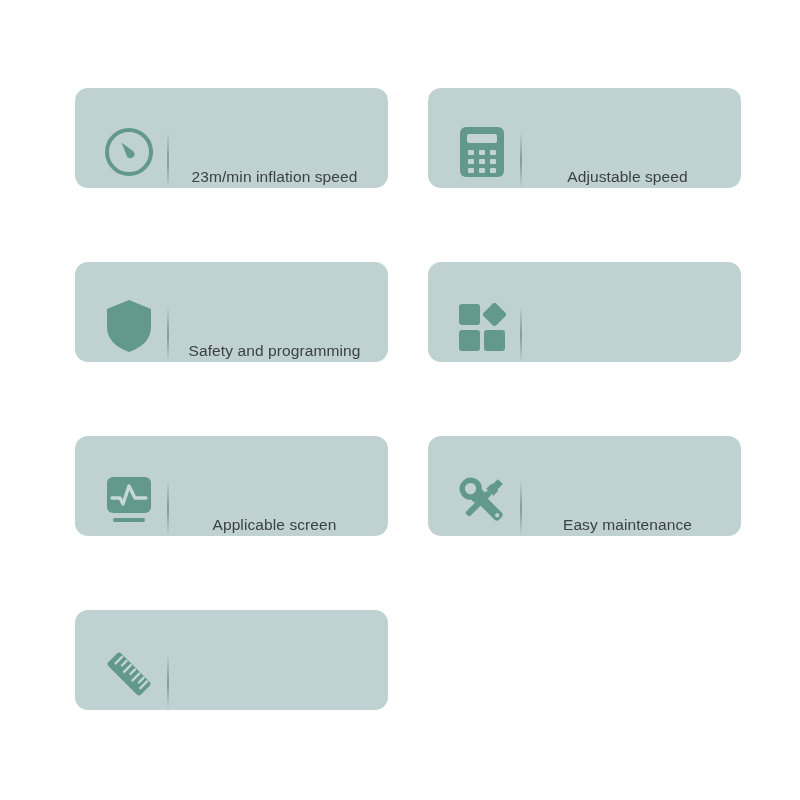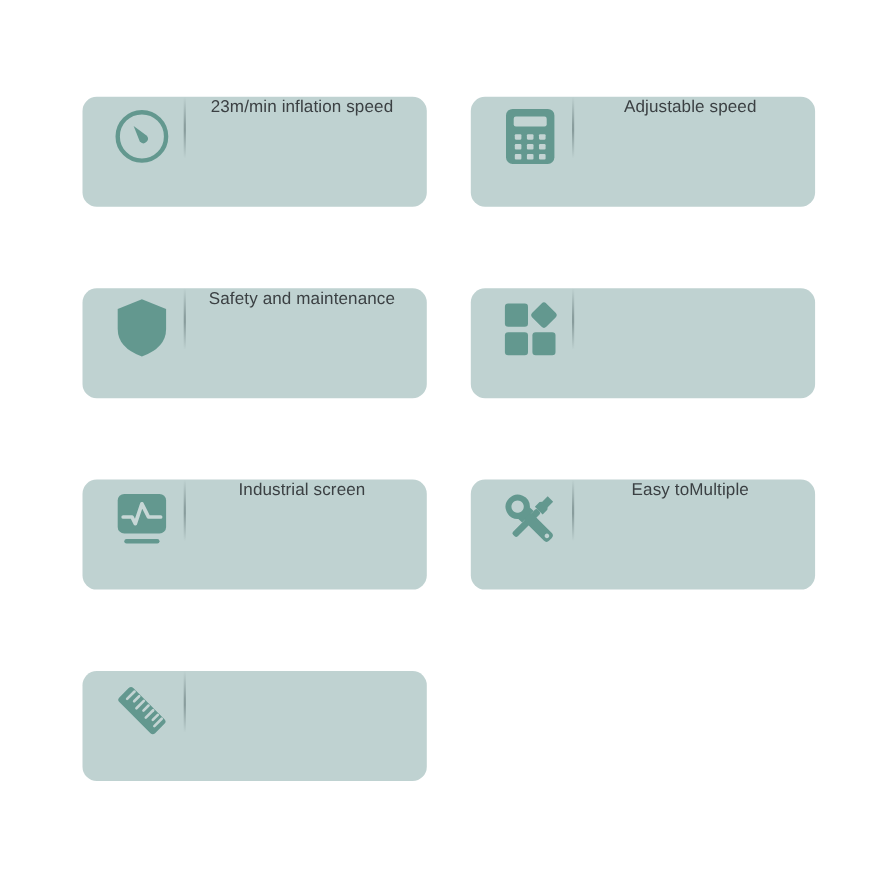--- a/index.html
+++ b/index.html
@@ -23,21 +23,21 @@
     grid-template-columns: 313px 313px;
     grid-template-rows: 100px 100px 100px 100px;
     column-gap: 40px;
     row-gap: 74px;
   }
 
   .feature-card {
     background: #bfd2d1;
     border-radius: 13px;
     display: flex;
-    align-items: flex-start;
+    align-items: flex-end;
     box-sizing: border-box;
     padding: 0 14px 0 18px;
   }
 
   .icon-slot {
     width: 72px;
     min-width: 72px;
     height: 72px;
     display: flex;
     align-items: center;
@@ -108,21 +108,21 @@
     <div class="card-label">Adjustable speed</div>
   </div>
 
   <div class="feature-card">
     <div class="icon-slot">
       <svg width="52" height="58" viewBox="0 0 52 58">
         <path d="M26 3 L48 12 L48 30 Q48 47 26 55 Q4 47 4 30 L4 12 Z" fill="#63988f"></path>
       </svg>
     </div>
     <div class="card-divider"></div>
-    <div class="card-label">Safety and maintenance</div>
+    <div class="card-label">Safety and programming</div>
   </div>
 
   <div class="feature-card">
     <div class="icon-slot">
       <svg width="52" height="52" viewBox="0 0 52 52">
         <rect x="3" y="4" width="21" height="21" rx="3" fill="#63988f"></rect>
         <rect x="3" y="30" width="21" height="21" rx="3" fill="#63988f"></rect>
         <rect x="28" y="30" width="21" height="21" rx="3" fill="#63988f"></rect>
         <rect x="29.5" y="5.5" width="18" height="18" rx="3" fill="#63988f" transform="rotate(45 38.5 14.5)"></rect>
       </svg>
@@ -133,21 +133,21 @@
 
   <div class="feature-card">
     <div class="icon-slot">
       <svg width="54" height="54" viewBox="0 0 54 54">
         <rect x="5" y="4" width="44" height="36" rx="6" fill="#63988f"></rect>
         <path d="M10 25 L18 25 L21 31 L27 13 L33 25 L44 25" fill="none" stroke="#c7d7d6" stroke-width="3.4" stroke-linecap="round" stroke-linejoin="round"></path>
         <rect x="11" y="45" width="32" height="4" rx="2" fill="#63988f"></rect>
       </svg>
     </div>
     <div class="card-divider"></div>
-    <div class="card-label">Industrial screen</div>
+    <div class="card-label">Applicable screen</div>
   </div>
 
   <div class="feature-card">
     <div class="icon-slot">
       <svg width="58" height="58" viewBox="0 0 58 58">
         <g fill="#63988f">
 
           <g transform="rotate(45 29 29)">
             <path d="M25.5 3 L32.5 3 L32.5 10 L34 12 L34 18 L24 18 L24 12 L25.5 10 Z"></path>
             <rect x="26" y="18" width="6" height="32" rx="2"></rect>
@@ -156,21 +156,21 @@
           <g transform="rotate(-45 29 29)">
             <path d="M29 2 a11 11 0 0 1 7.4 19.2 L36.4 26 L21.6 26 L21.6 21.2 A11 11 0 0 1 29 2 Z
                      M29 7.2 a5.6 5.6 0 1 0 0.01 0 Z" fill-rule="evenodd"></path>
             <rect x="24" y="25" width="10" height="30" rx="3.5"></rect>
             <circle cx="29" cy="50.5" r="2.1" fill="#bfd2d1"></circle>
           </g>
         </g>
       </svg>
     </div>
     <div class="card-divider"></div>
-    <div class="card-label">Easy toMultiple</div>
+    <div class="card-label">Easy maintenance</div>
   </div>
 
   <div class="feature-card">
     <div class="icon-slot">
       <svg width="58" height="58" viewBox="0 0 58 58">
         <g transform="rotate(45 29 29)">
           <rect x="6" y="20" width="46" height="18" rx="3" fill="#63988f"></rect>
           <g stroke="#c3d4d3" stroke-width="2.4" stroke-linecap="round">
             <line x1="12" y1="21.5" x2="12" y2="31"></line>
             <line x1="18" y1="21.5" x2="18" y2="28"></line>

